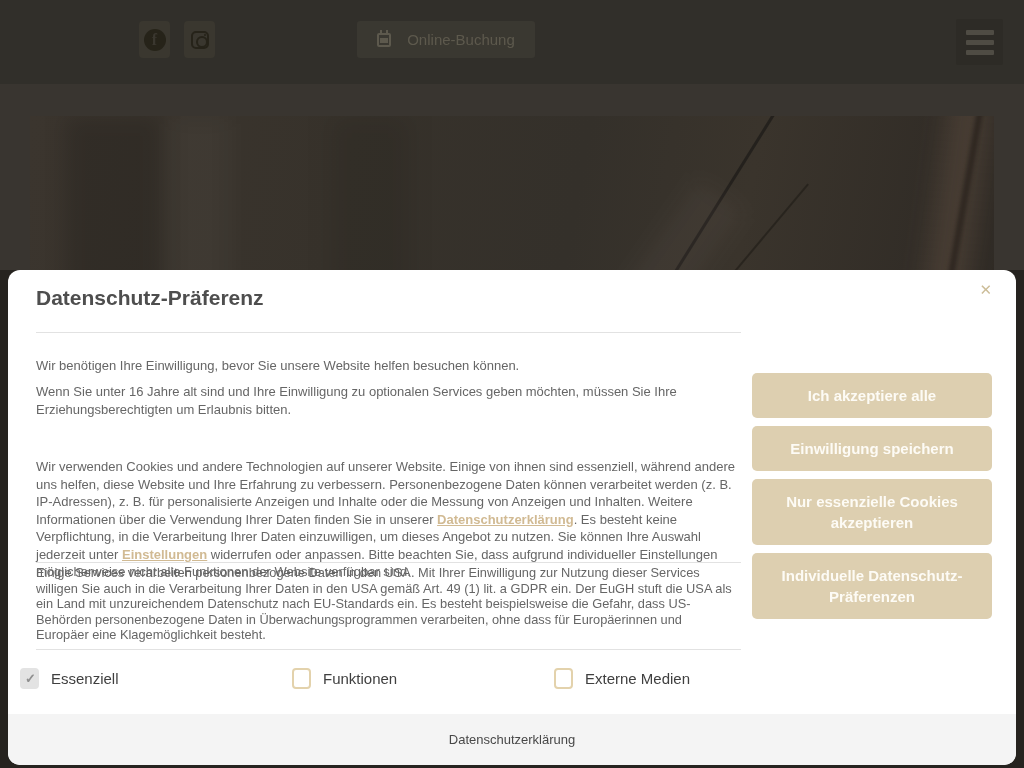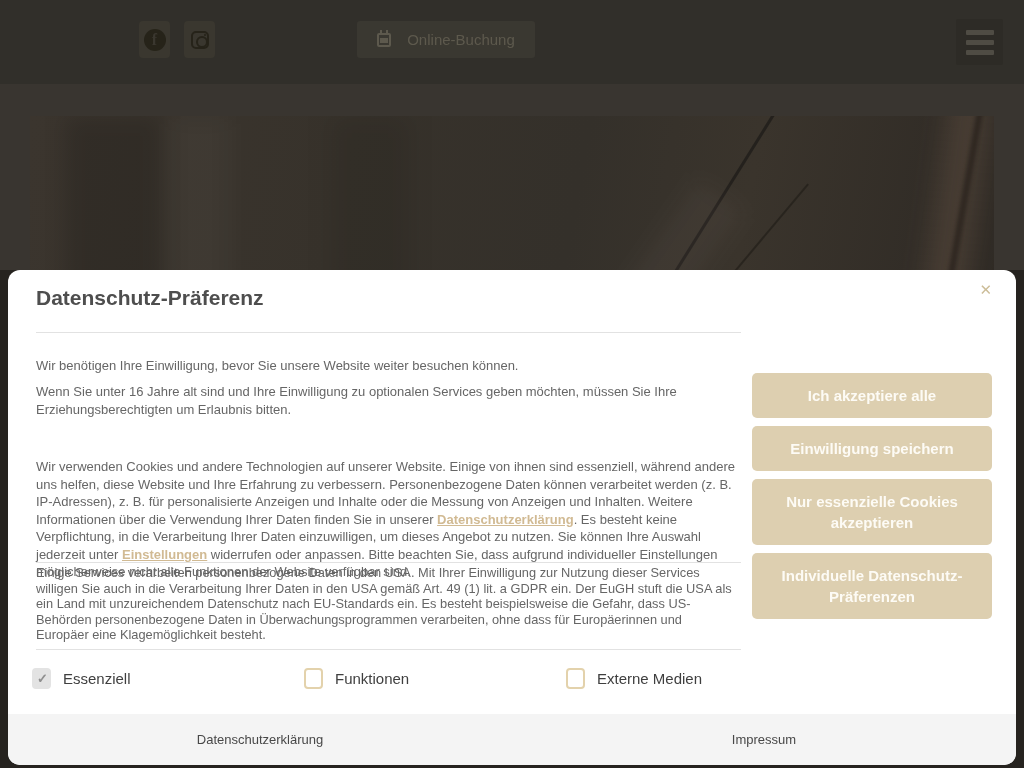--- a/index.html
+++ b/index.html
@@ -80,21 +80,21 @@
   .para { position:absolute; left:28px; width:702px; color:#666666;
     font-size:13px; line-height:17.5px; }
   .p-intro1 { top:87px; }
   .p-intro2 { top:113px; }
   .p-body { top:156px;margin-top:32px; }
   .p-usa { top:295px; line-height:15.5px; font-size:12.8px; }
   .inline-link { color:#d1ba93; font-weight:bold; text-decoration:underline;
     cursor:pointer; }
 
   
-  .cb-row { position:absolute; left:24px; top:398px; width:700px; height:26px;padding-left:32px; }
+  .cb-row { position:absolute; left:12px; top:398px; width:700px; height:26px;padding-left:32px; }
   .cb-item { position:absolute; top:0; display:flex; align-items:center; gap:12px; }
   .cb-item-0 { left:0; }
   .cb-item-1 { left:272px; }
   .cb-item-2 { left:534px; }
   .cb-box { width:19px; height:21px; border-radius:4px; border:2px solid #e3d2ac;
     background:#ffffff; cursor:pointer; position:relative; }
   .cb-box.checked { background:#e3e3e3; border-color:#e3e3e3; cursor:default; }
   .cb-box.checked::before { content:"\2713"; position:absolute; left:3px; top:1px;
     color:#8f8f8f; font-size:13px; font-weight:bold; }
   .cb-label { font-size:15px; color:#3f3f3f; }
@@ -152,21 +152,21 @@
 
   <div class="backdrop-lower"></div>
 
   <div class="modal">
 
     <div class="modal-title">Datenschutz-Präferenz</div>
     <div class="modal-close">✕</div>
 
     <div class="hr hr-title"></div>
 
-    <p class="para p-intro1">Wir benötigen Ihre Einwilligung, bevor Sie unsere Website weiter besuchen können.</p>
+    <p class="para p-intro1">Wir benötigen Ihre Einwilligung, bevor Sie unsere Website helfen besuchen können.</p>
     <p class="para p-intro2">Wenn Sie unter 16 Jahre alt sind und Ihre Einwilligung zu optionalen Services geben möchten, müssen Sie Ihre Erziehungsberechtigten um Erlaubnis bitten.</p>
 
     <p class="para p-body"><span>Wir verwenden Cookies und andere Technologien auf unserer Website. Einige von ihnen sind essenziell, während andere uns helfen, diese Website und Ihre Erfahrung zu verbessern. Personenbezogene Daten können verarbeitet werden (z. B. IP-Adressen), z. B. für personalisierte Anzeigen und Inhalte oder die Messung von Anzeigen und Inhalten. Weitere Informationen über die Verwendung Ihrer Daten finden Sie in unserer </span><span class="inline-link">Datenschutzerklärung</span><span>. Es besteht keine Verpflichtung, in die Verarbeitung Ihrer Daten einzuwilligen, um dieses Angebot zu nutzen. Sie können Ihre Auswahl jederzeit unter </span><span class="inline-link">Einstellungen</span><span> widerrufen oder anpassen. Bitte beachten Sie, dass aufgrund individueller Einstellungen möglicherweise nicht alle Funktionen der Website verfügbar sind.</span></p>
 
     <div class="hr hr-usa-top"></div>
     <p class="para p-usa">Einige Services verarbeiten personenbezogene Daten in den USA. Mit Ihrer Einwilligung zur Nutzung dieser Services willigen Sie auch in die Verarbeitung Ihrer Daten in den USA gemäß Art. 49 (1) lit. a GDPR ein. Der EuGH stuft die USA als ein Land mit unzureichendem Datenschutz nach EU-Standards ein. Es besteht beispielsweise die Gefahr, dass US-Behörden personenbezogene Daten in Überwachungsprogrammen verarbeiten, ohne dass für Europäerinnen und Europäer eine Klagemöglichkeit besteht.</p>
     <div class="hr hr-usa-bottom"></div>
 
     <div class="cb-row">
       <div class="cb-item cb-item-0">
@@ -185,17 +185,16 @@
 
     <div class="btn-col">
       <button class="consent-btn consent-btn-0">Ich akzeptiere alle</button>
       <button class="consent-btn consent-btn-1">Einwilligung speichern</button>
       <button class="consent-btn consent-btn-2">Nur essenzielle Cookies akzeptieren</button>
       <button class="consent-btn consent-btn-3">Individuelle Datenschutz-Präferenzen</button>
     </div>
 
     <div class="modal-footer">
       <div class="footer-link">Datenschutzerklärung</div>
-      <div class="footer-link">Impressum</div>
     </div>
 
   </div>
 </div>
 
 </body></html>

